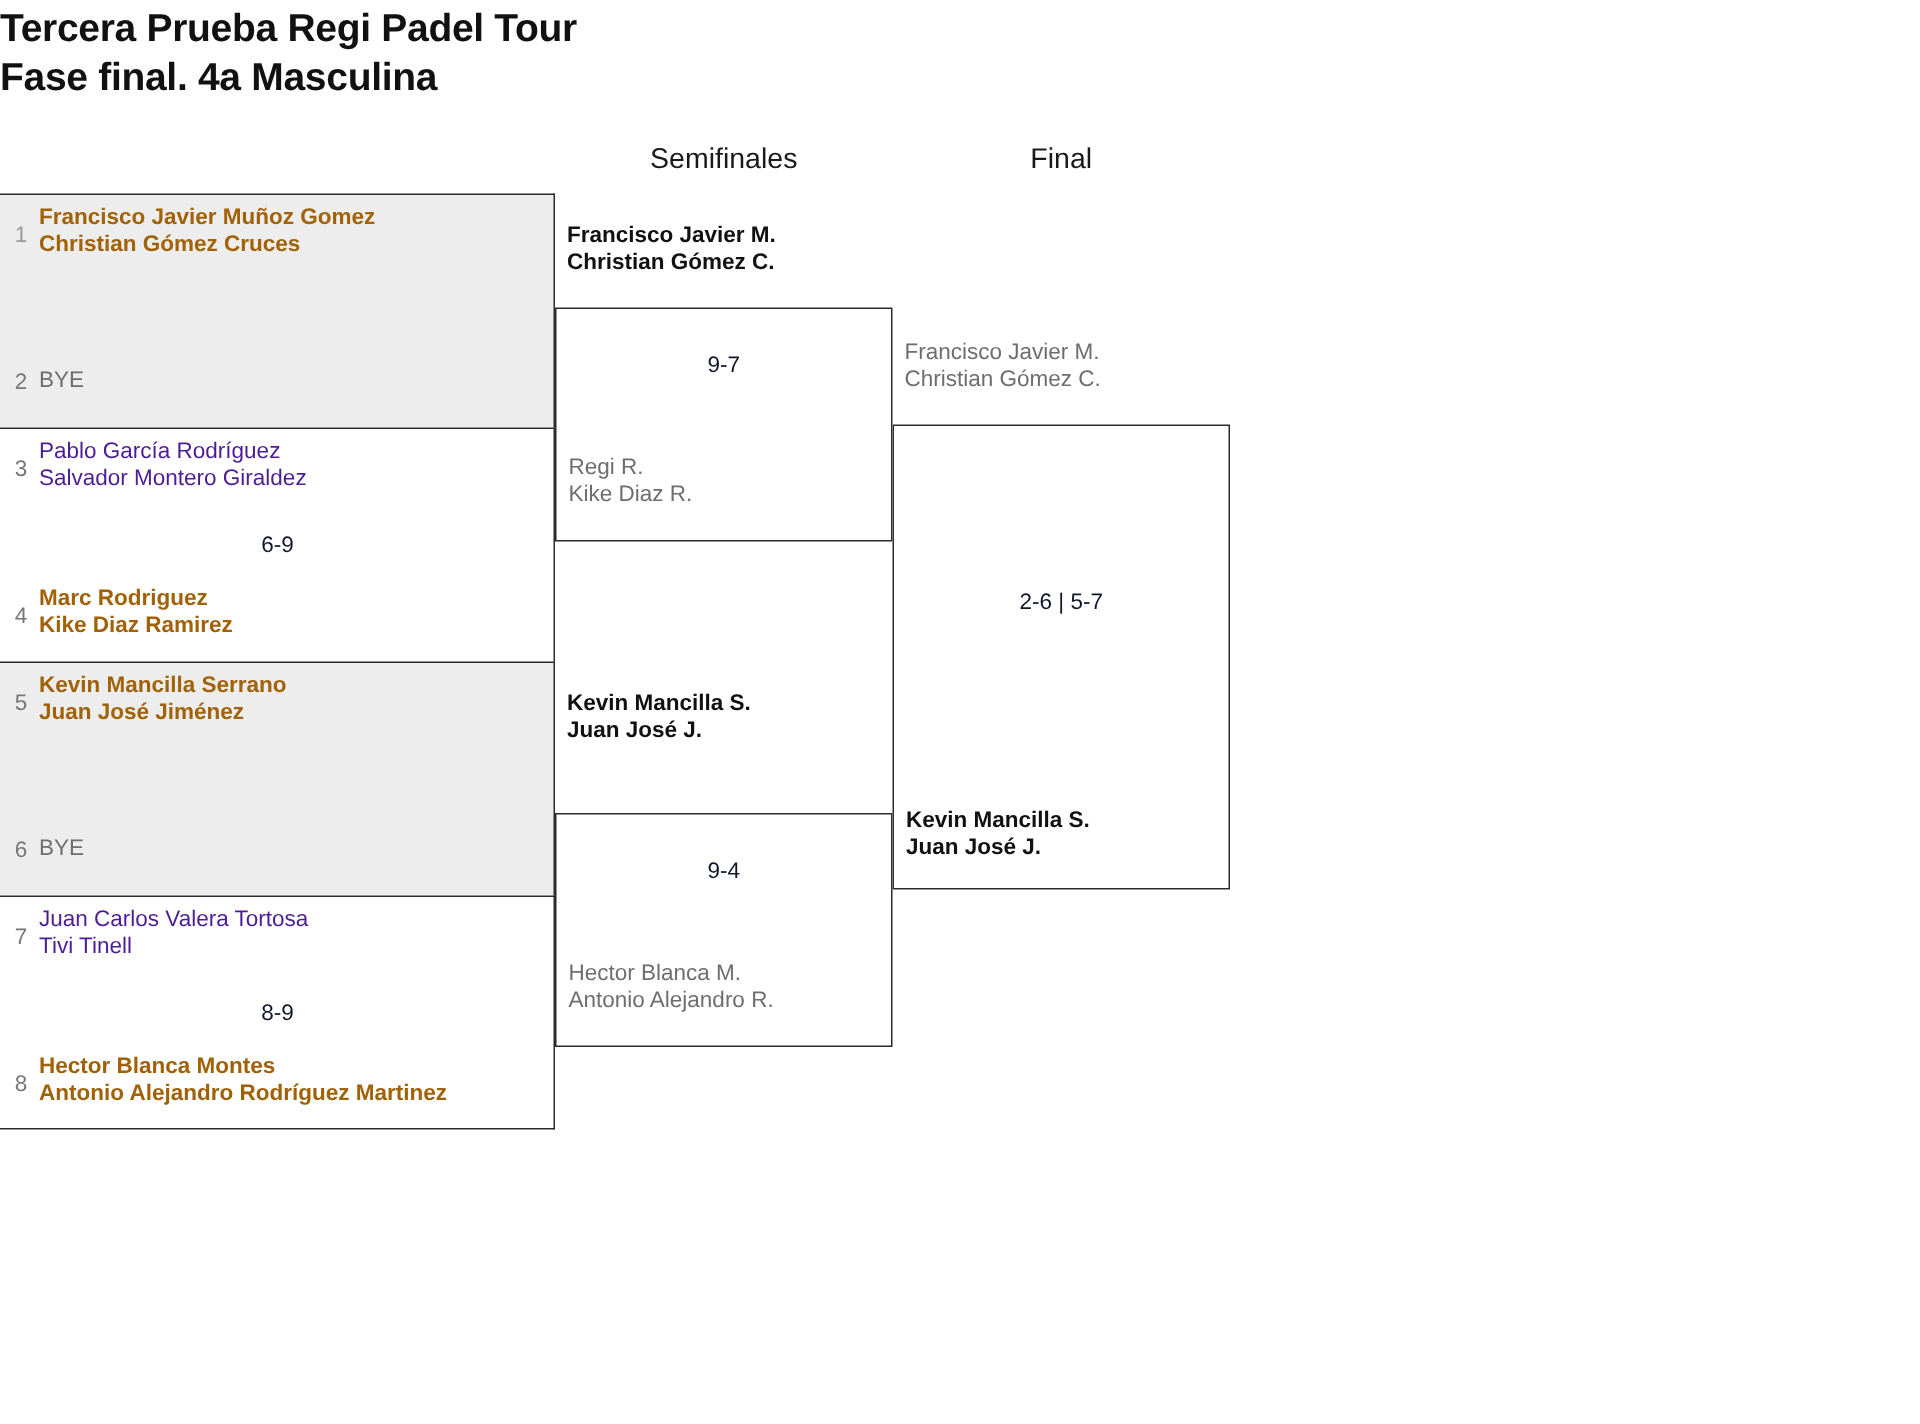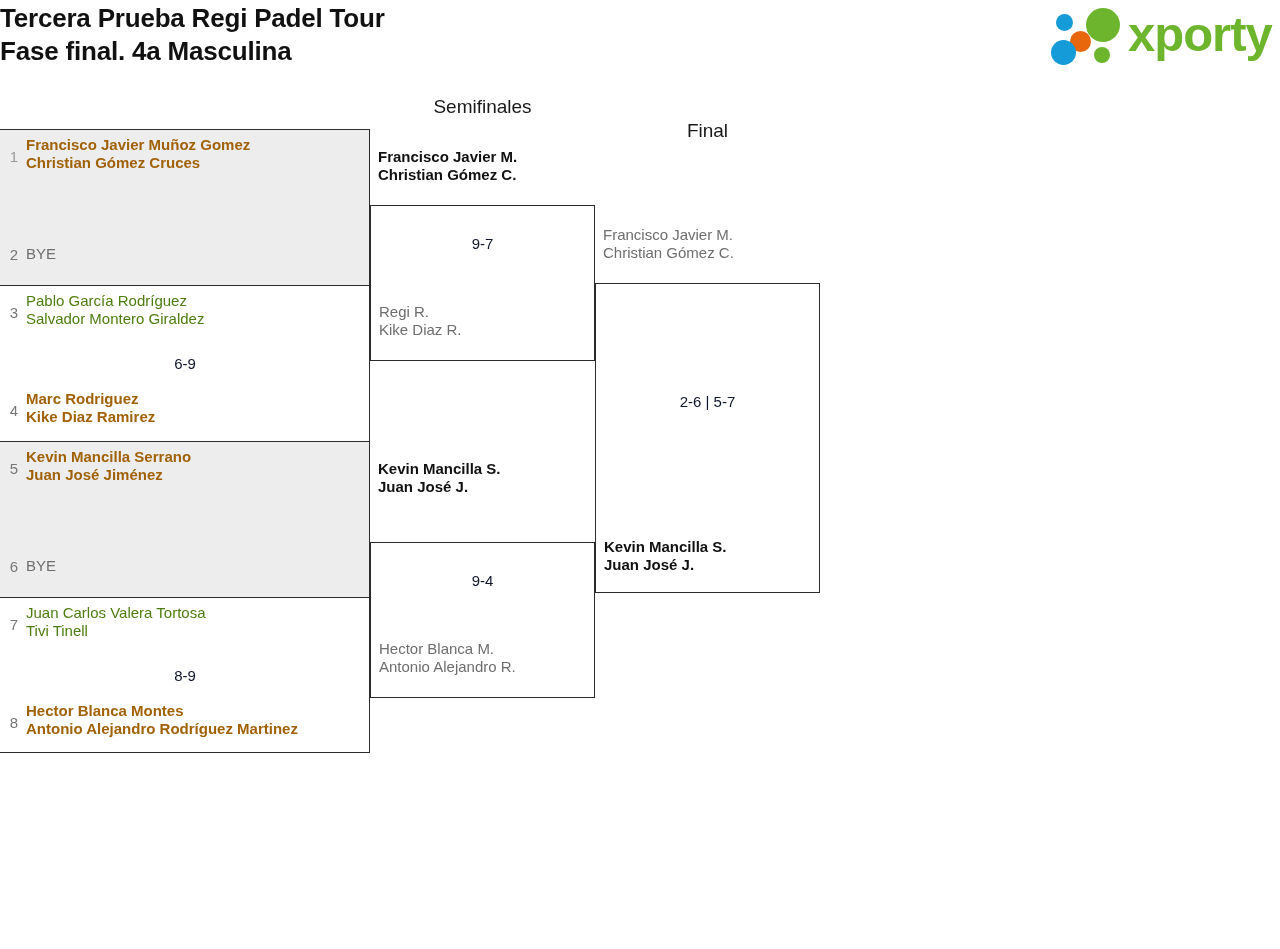--- a/index.html
+++ b/index.html
@@ -34,21 +34,21 @@
   .dot-green-sm { left: 46px; top: 41px; width: 16px; height: 16px; background: #6cb52d; }
 
   
   .round-head {
     position: absolute; top: 94px;
     font-size: 19px; color: #1a1a1a; text-align: center;
     line-height: 26px;
   }
   .rh-qf { left: 0;   width: 370px; margin-top: 32px; }
   .rh-sf { left: 370px; width: 225px; }
-  .rh-f  { left: 595px; width: 225px; margin-top: 24px; }
+  .rh-f  { left: 595px; width: 225px; }
 
   
   .bracket { position: absolute; left: 0; top: 0; }
 
   
   .qf-match {
     position: absolute; left: 0; width: 370px; height: 156px;
     border-right: 1px solid #2b2b2b;
   }
   .qf-match.shaded { background: #ededed; }
@@ -64,21 +64,21 @@
     position: absolute; left: 6px; top: 11px; width: 16px;
     text-align: center; font-size: 15px; color: #777777; line-height: 20px;
   }
   .seed.dim { color: #9a9a9a; }
 
   .team {
     position: absolute; left: 26px; top: 0; right: 8px;
     font-size: 15px; line-height: 18px; white-space: pre;
   }
   .team.win  { color: #a16207; font-weight: 700; }
-  .team.lose { color: #4d7c0f; font-weight: 400; }
+  .team.lose { color: #4c1d95; font-weight: 400; }
   .team.bye  { color: #6e6e6e; font-weight: 400; left: 26px; top: 11px; }
 
   .score {
     position: absolute; text-align: center;
     font-size: 15px; color: #0f172a; line-height: 20px;
   }
   .qf-score { left: 0; width: 370px; top: 68px; }
 
   
   .sf-box {
@@ -105,28 +105,20 @@
   .f-label.lose { color: #6e6e6e; font-weight: 400; }
 </style>
 </head>
 <body>
 
 <div id="root">
 
   <div class="title"><span>Tercera Prueba Regi Padel Tour</span>
 <span>Fase final. 4a Masculina</span></div>
 
-  <div class="logo">
-    <span class="dot dot-blue-sm"></span>
-    <span class="dot dot-orange"></span>
-    <span class="dot dot-blue-lg"></span>
-    <span class="dot dot-green-lg"></span>
-    <span class="dot dot-green-sm"></span>
-    <span class="word">xporty</span>
-  </div>
 
   <div class="round-head rh-qf">Cuartos de final</div>
   <div class="round-head rh-sf">Semifinales</div>
   <div class="round-head rh-f">Final</div>
 
   <div class="bracket">
 
     <div class="qf-match shaded topline" style="top:129px;">
       <div class="slot top">
         <span class="seed dim">1</span>

